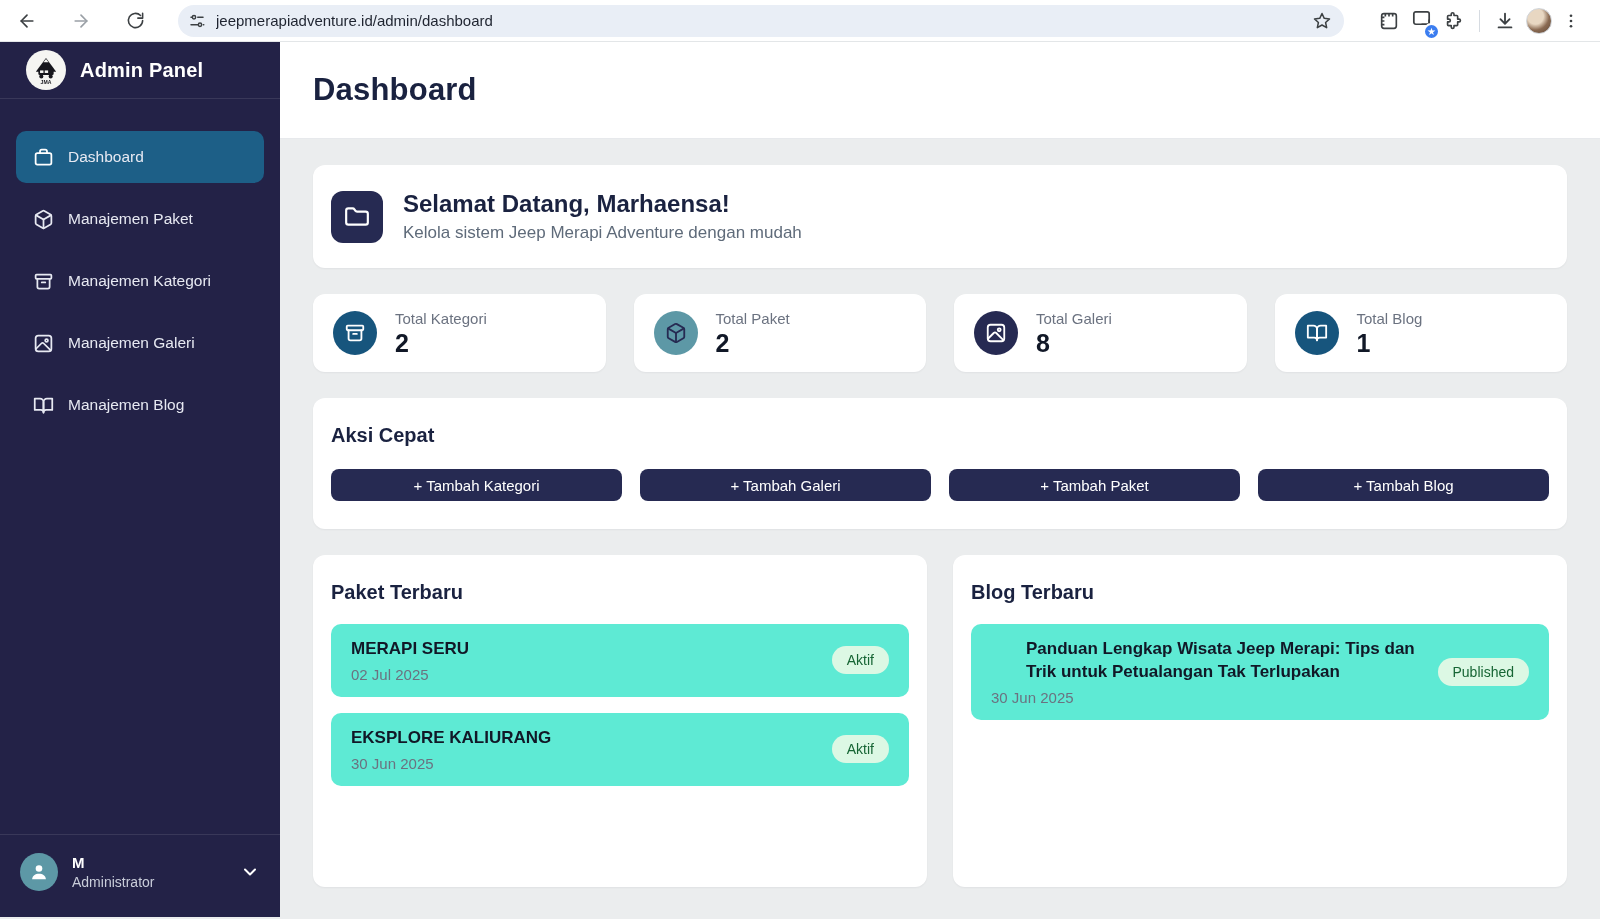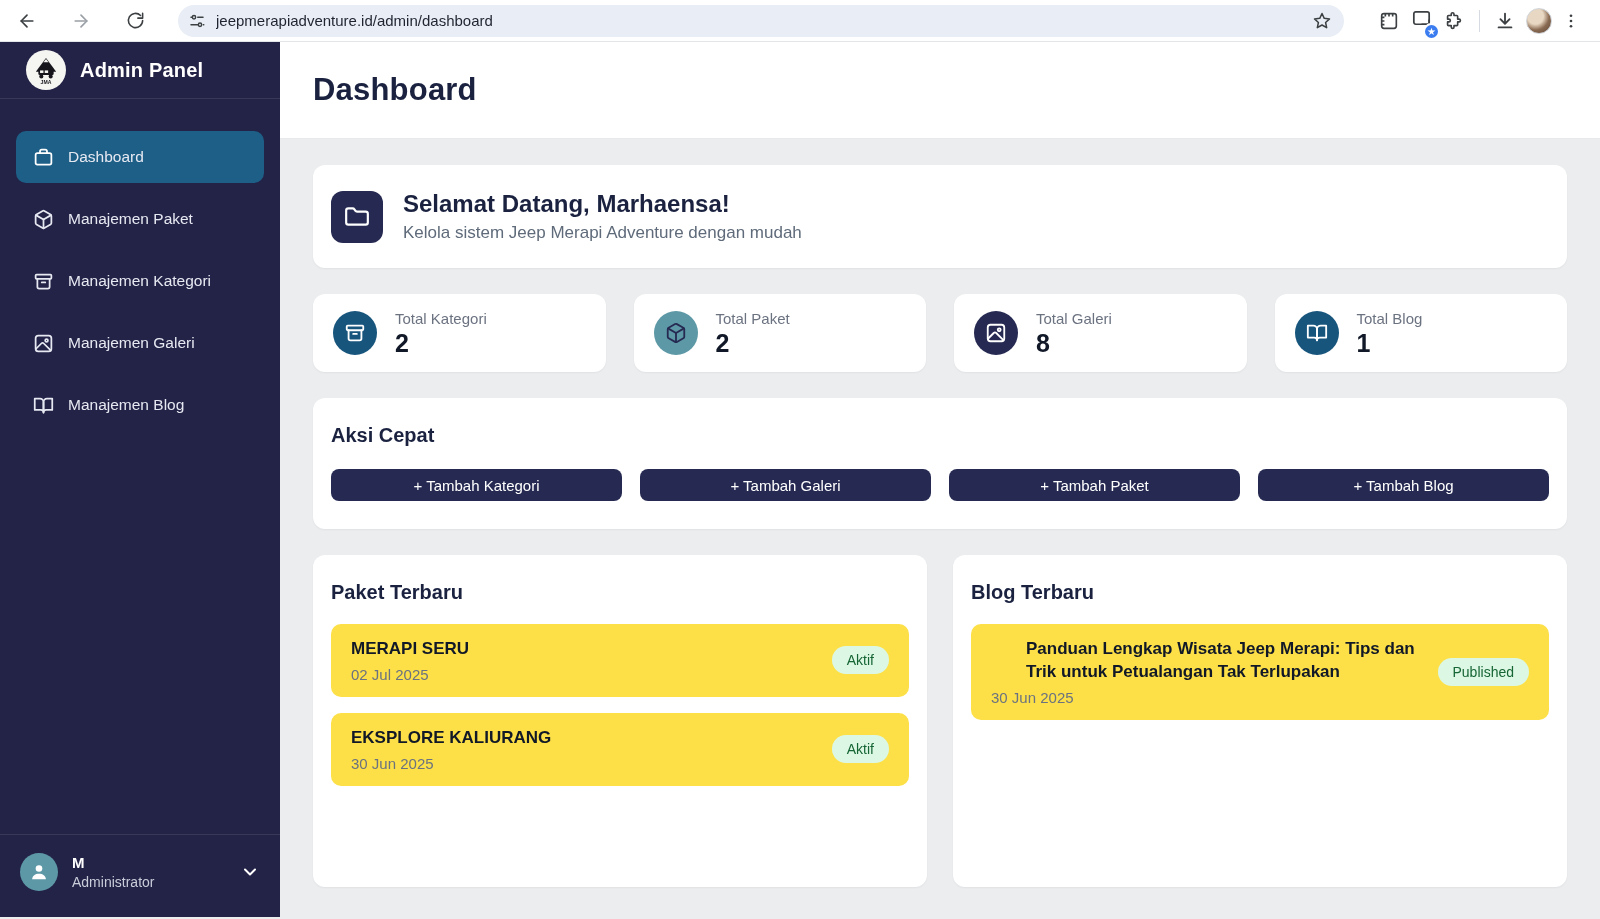--- a/index.html
+++ b/index.html
@@ -61,21 +61,21 @@
   .quick { padding:26px 18px 28px; }
   .section-title { font-size:20px; font-weight:800; color:#1a2240; }
   .quick .section-title { margin-bottom:22px; }
   .quick-btn-row { display:flex; gap:18px; }
   .quick-btn { flex:1; height:32px; background:#262a52; color:#fff; border:none; border-radius:8px; font-size:15px; font-weight:normal; font-family:"Liberation Sans", sans-serif; cursor:pointer; }
 
   
   .bottom-row { display:flex; gap:26px; flex:1; }
   .list-card { flex:1; padding:26px 18px; display:flex; flex-direction:column; gap:16px; min-height:247px; }
   .list-card .section-title { margin-bottom:4px; }
-  .list-item { background:#fde047; border-radius:10px; padding:14px 20px; display:flex; align-items:center; justify-content:space-between; gap:14px; }
+  .list-item { background:#5eead4; border-radius:10px; padding:14px 20px; display:flex; align-items:center; justify-content:space-between; gap:14px; }
   .item-name { font-size:17px; font-weight:bold; color:#111827; margin-bottom:5px; line-height:1.35; }
   .item-name.wide { max-width:420px;margin-left:35px; }
   .item-date { font-size:15px; color:#6b7280; }
   .status-badge { background:#dcf8e4; color:#166534; font-size:14px; padding:6px 15px; border-radius:14px; white-space:nowrap; flex:none; }
 </style>
 </head>
 <body>
 
 <div class="browser-bar">
   <div class="nav-btn">

